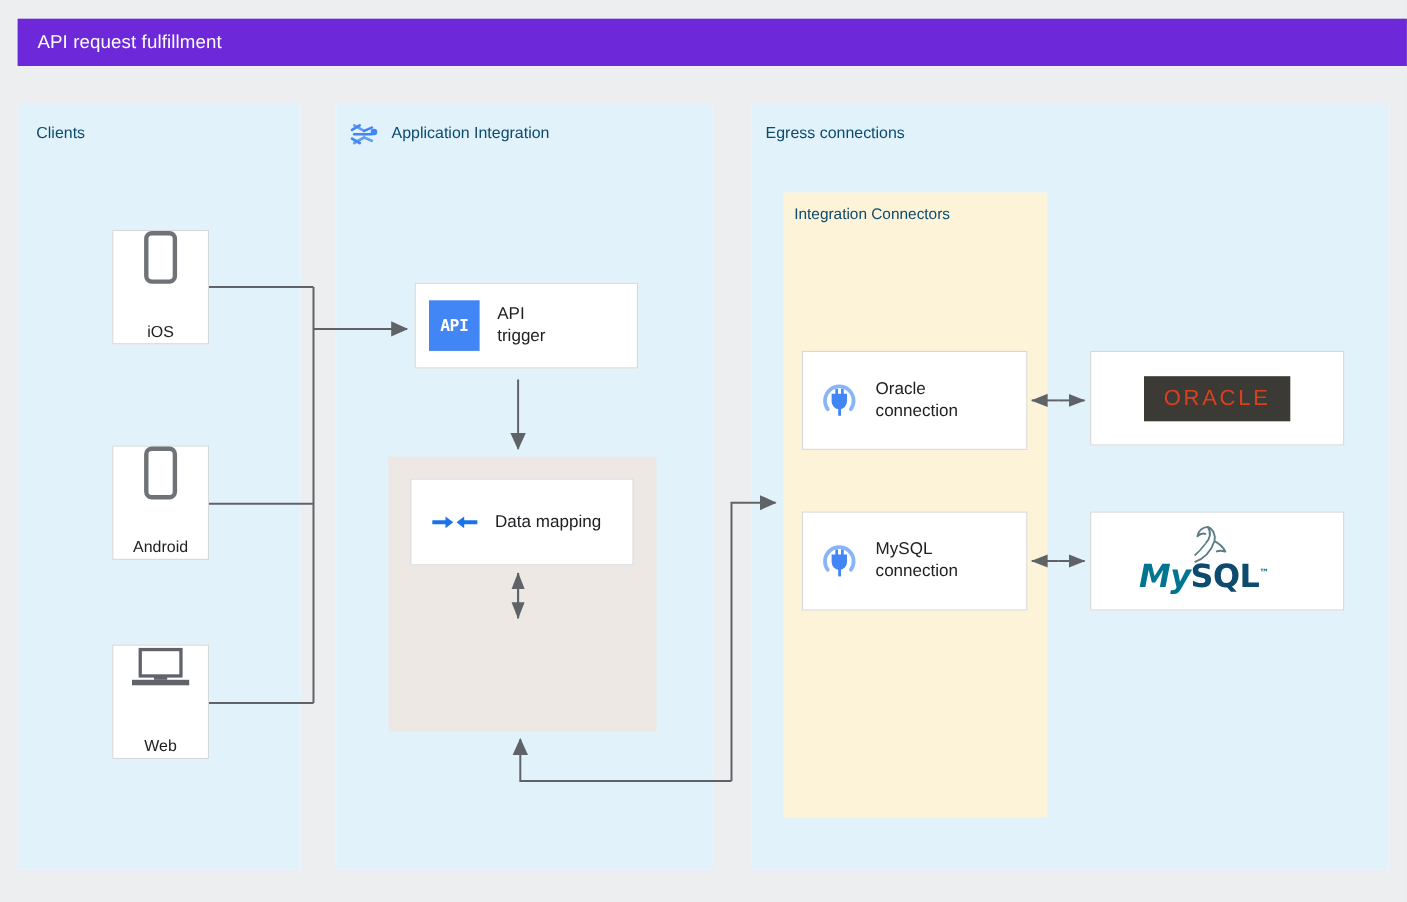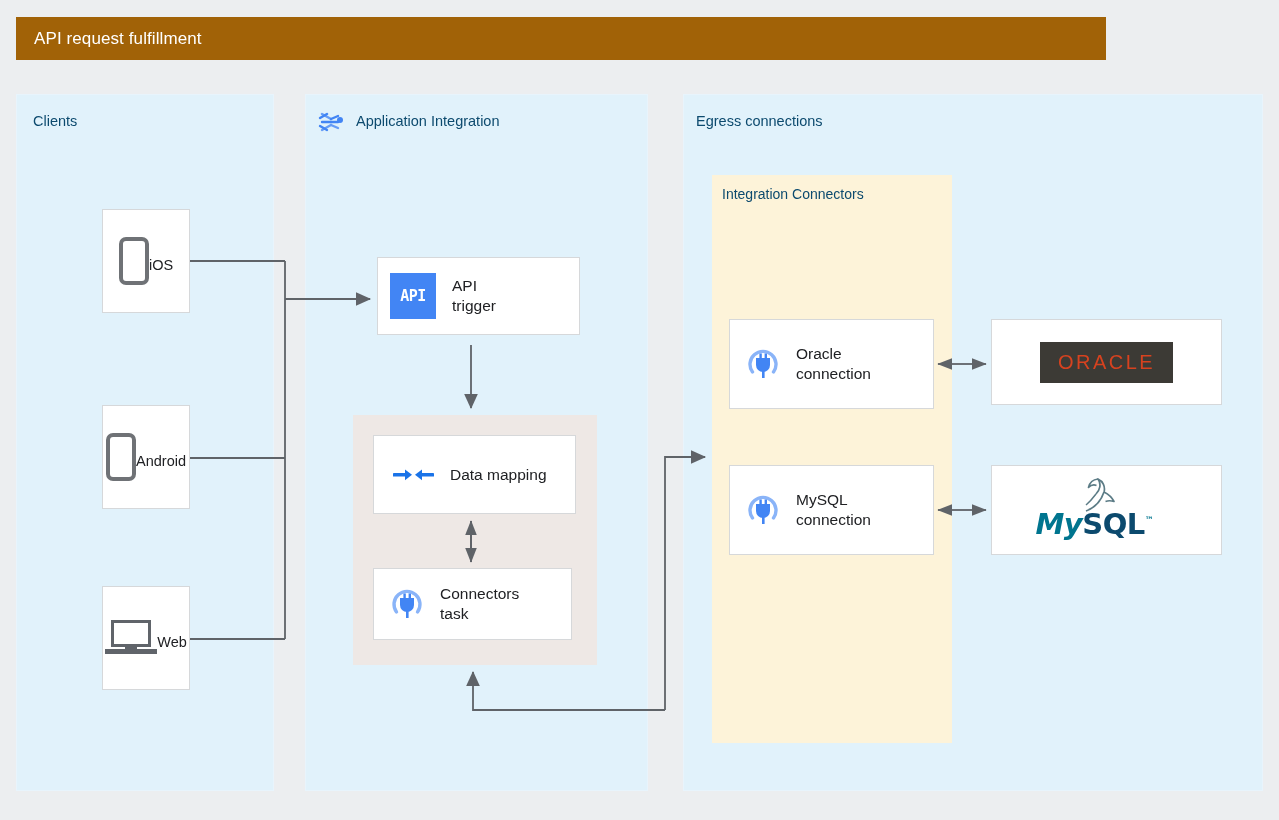--- a/index.html
+++ b/index.html
@@ -16,23 +16,23 @@
   }
   .canvas {
     position: absolute;
     inset: 0;
   }
   
   .header-bar {
     position: absolute;
     left: 16px;
     top: 17px;
-    width: 1090px;
+    width: 1263px;
     height: 43px;
-    background: #a16207;
+    background: #6d28d9;
     display: flex;
     align-items: center;
   }
   .header-title {
     color: #ffffff;
     font-size: 17px;
     padding-left: 18px;
     letter-spacing: .1px;
   }
   
@@ -69,21 +69,22 @@
     align-items: center;
   }
   .node-label {
     font-size: 15.5px;
     color: #202124;
     line-height: 1.28;
     white-space: pre-line;
   }
   
   .client-tile {
-    justify-content: center;
+    flex-direction: column;
+    justify-content: space-between;
     width: 88px;
     height: 104px;
     left: 102px;
   }
   .client-tile .node-label {
     font-size: 14.5px;
     margin-top: 8px;
     text-align: center;
   }
   .tile-ios     { top: 209px; }
@@ -282,33 +283,20 @@
           <rect x="1" y="10" width="13" height="3.6" rx="0.4"></rect>
           <path d="M13 6.5 L20 11.8 L13 17.2 Z"></path>
           <rect x="29" y="10" width="13" height="3.6" rx="0.4"></rect>
           <path d="M30 6.5 L23 11.8 L30 17.2 Z"></path>
         </g>
       </svg>
     </div>
     <div class="node-label">Data mapping</div>
   </div>
 
-  <div class="node node-connectors-task">
-    <div class="icon-plug">
-      <svg width="38" height="38" viewBox="0 0 38 38">
-        <path d="M8.5 27 A13 13 0 1 1 29.5 27" fill="none" stroke="#8ab4f8" stroke-width="3.4" stroke-linecap="round"></path>
-        <path d="M12 13 h14 v7 a7 7 0 0 1 -14 0 z" fill="#4285f4"></path>
-        <rect x="18" y="26" width="2.6" height="7" fill="#4285f4"></rect>
-        <rect x="15.4" y="8.5" width="2.4" height="6" fill="#4285f4"></rect>
-        <rect x="20.6" y="8.5" width="2.4" height="6" fill="#4285f4"></rect>
-      </svg>
-    </div>
-    <div class="node-label">Connectors
-task</div>
-  </div>
 
   <div class="node node-oracle-conn">
     <div class="icon-plug">
       <svg width="38" height="38" viewBox="0 0 38 38">
         <path d="M8.5 27 A13 13 0 1 1 29.5 27" fill="none" stroke="#8ab4f8" stroke-width="3.4" stroke-linecap="round"></path>
         <path d="M12 13 h14 v7 a7 7 0 0 1 -14 0 z" fill="#4285f4"></path>
         <rect x="18" y="26" width="2.6" height="7" fill="#4285f4"></rect>
         <rect x="15.4" y="8.5" width="2.4" height="6" fill="#4285f4"></rect>
         <rect x="20.6" y="8.5" width="2.4" height="6" fill="#4285f4"></rect>
       </svg>

